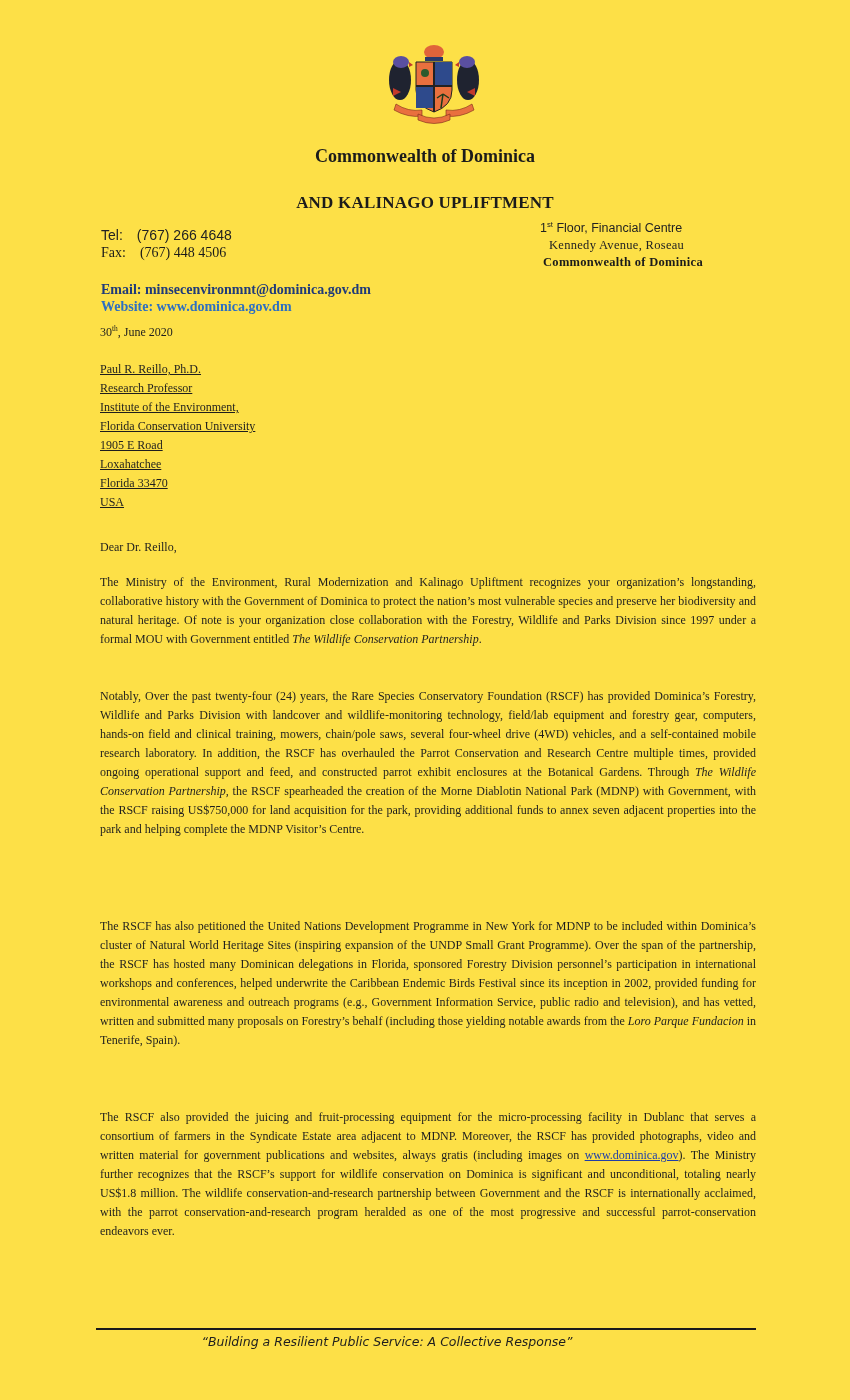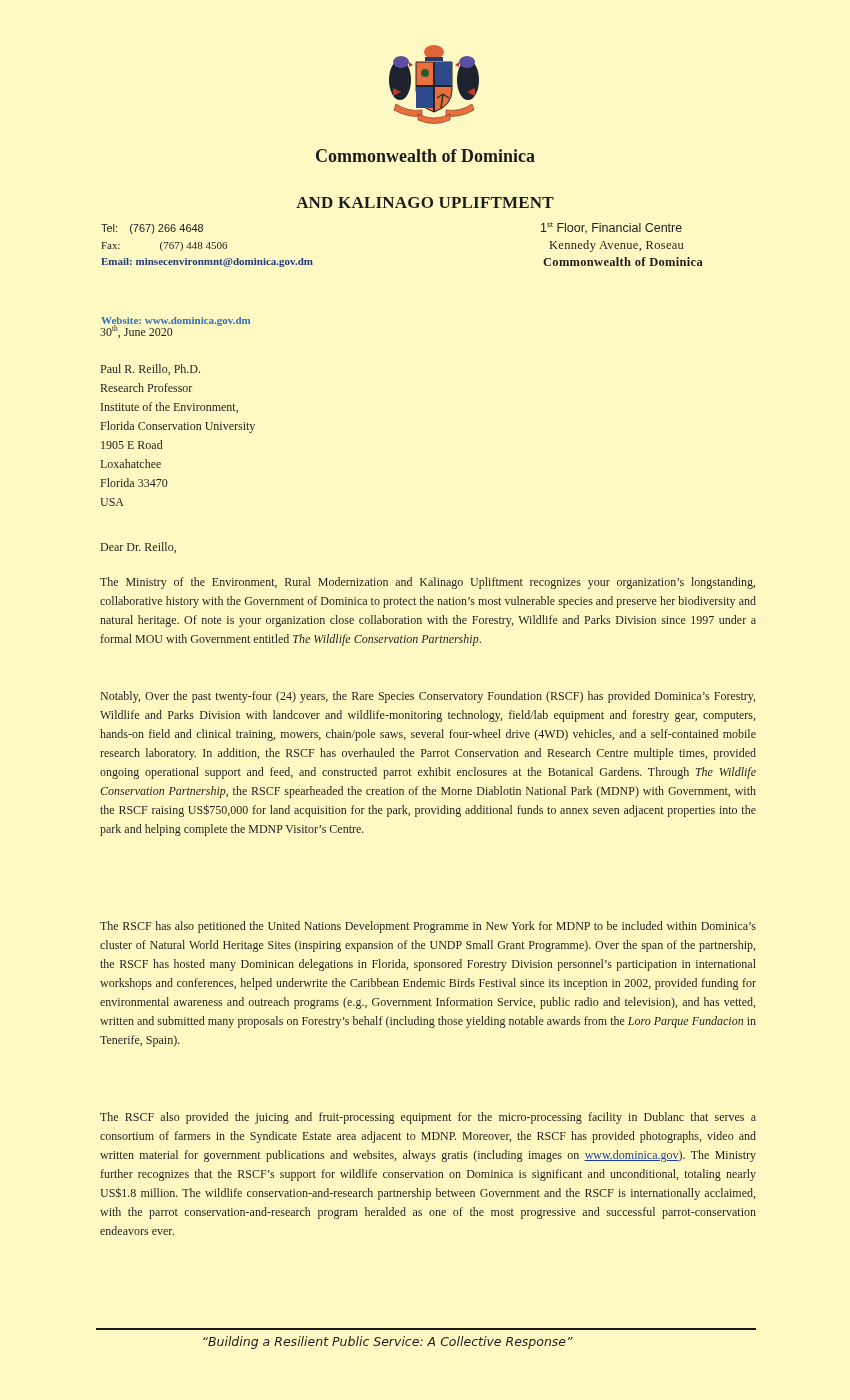--- a/index.html
+++ b/index.html
@@ -1,37 +1,37 @@
 <!DOCTYPE html>
 <html><head>
 <meta charset="utf-8">
 <style>
   html, body { margin: 0; padding: 0; background: #ffffff; }
   body { width: 850px; height: 1400px; position: relative; overflow: hidden; color: #1a1a1a; }
-  .page { position: absolute; left: 0; top: 0; width: 850px; height: 1400px; background: #fef9c3; }
+  .page { position: absolute; left: 0; top: 0; width: 850px; height: 1400px; background: #fde047; }
   .crest { position: absolute; left: 378px; top: 40px; width: 112px; height: 85px; }
   .head { position: absolute; left: 0; width: 850px; text-align: center; font-family: "Liberation Serif", serif; font-weight: bold; color: #1b1b1b; }
   .h-country { top: 146px; font-size: 18px; }
   .h-ministry1 { top: 168px; font-size: 23px; letter-spacing: 0.2px; }
   .h-ministry2 { top: 193px; font-size: 17px; letter-spacing: 0.2px; }
-  .contact-left { position: absolute; left: 101px; top: 220px; font-size: 11px; line-height: 16.5px; }
+  .contact-left { position: absolute; left: 101px; top: 227px; font-size: 14px; line-height: 16.5px; }
   .cl-line { white-space: nowrap; }
   .lbl-sans { font-family: "Liberation Sans", sans-serif; color: #222; }
   .val-sans { font-family: "Liberation Sans", sans-serif; color: #222; }
   .serif-b { font-family: "Liberation Serif", serif; font-weight: bold; }
-  .email { color: #1f3a7a; }
-  .website { color: #2d6fc2; margin-top: 42px; }
+  .email { color: #1f3a7a; margin-top: 21px; }
+  .website { color: #2d6fc2; }
   .contact-right { position: absolute; left: 540px; top: 220px; font-size: 12.5px; line-height: 17px; }
   .cr-floor { font-family: "Liberation Sans", sans-serif; color: #222; }
   .cr-avenue { font-family: "Liberation Serif", serif; color: #222; padding-left: 9px; letter-spacing: 0.3px; }
   .cr-country { font-family: "Liberation Serif", serif; font-weight: bold; color: #1b1b1b; padding-left: 3px; letter-spacing: 0.3px; }
   sup { font-size: 0.62em; vertical-align: super; line-height: 0; }
   .body-text { font-family: "Liberation Serif", serif; font-size: 12px; line-height: 19px; color: #1e1e1e; }
   .date { position: absolute; left: 100px; top: 323px; }
-  .address { position: absolute; left: 100px; top: 360px; }
+  .address { position: absolute; left: 100px; top: 360px; text-decoration: underline; }
   .address div { white-space: nowrap; }
   .salutation { position: absolute; left: 100px; top: 538px; }
   .para { position: absolute; left: 100px; width: 656px; text-align: justify; }
   .p1 { top: 573px; }
   .p2 { top: 687px; }
   .p3 { top: 917px; }
   .p4 { top: 1108px; }
   .para i { font-style: italic; }
   .link { color: #1f3fa8; text-decoration: underline; }
   .footer-rule { position: absolute; left: 96px; top: 1328px; width: 660px; height: 2px; background: #1a1a1a; }
@@ -73,21 +73,21 @@
   <div class="head h-country">Commonwealth of Dominica</div>
   <div class="head h-ministry2">AND KALINAGO UPLIFTMENT</div>
 
   <div class="contact-left">
     <div class="cl-line">
       <span class="lbl-sans">Tel:</span>&nbsp;&nbsp;&nbsp;
       <span class="val-sans">(767) 266 4648</span>
     </div>
     <div class="cl-line">
       <span style="font-family:'Liberation Serif',serif;">Fax:</span>&nbsp;&nbsp;&nbsp;
-      <span style="font-family:'Liberation Serif',serif;margin-left:28px;">(767) 448 4506</span>
+      <span style="font-family:'Liberation Serif',serif;">(767) 448 4506</span>
     </div>
     <div class="cl-line serif-b email">
       <span>Email:</span>
       <span>minsecenvironmnt@dominica.gov.dm</span>
     </div>
     <div class="cl-line serif-b website">
       <span>Website:</span>
       <span>www.dominica.gov.dm</span>
     </div>
   </div>

